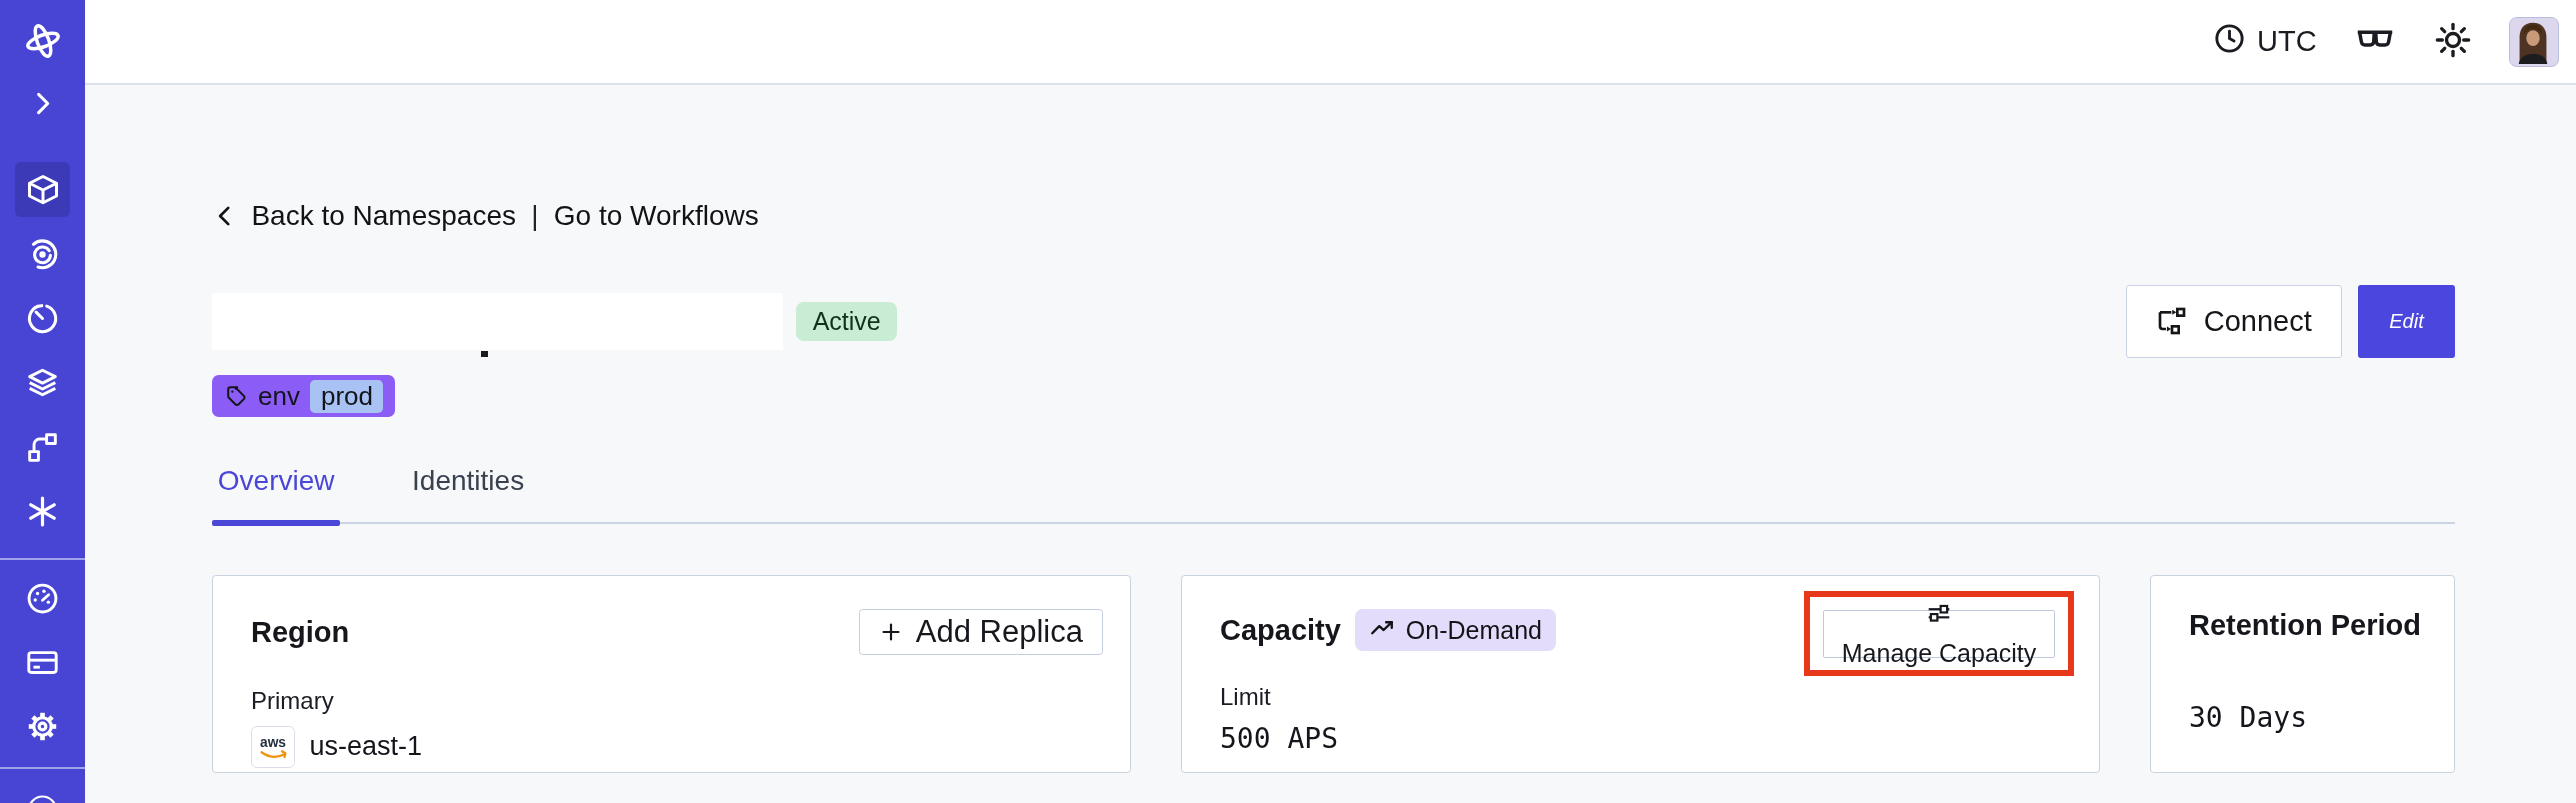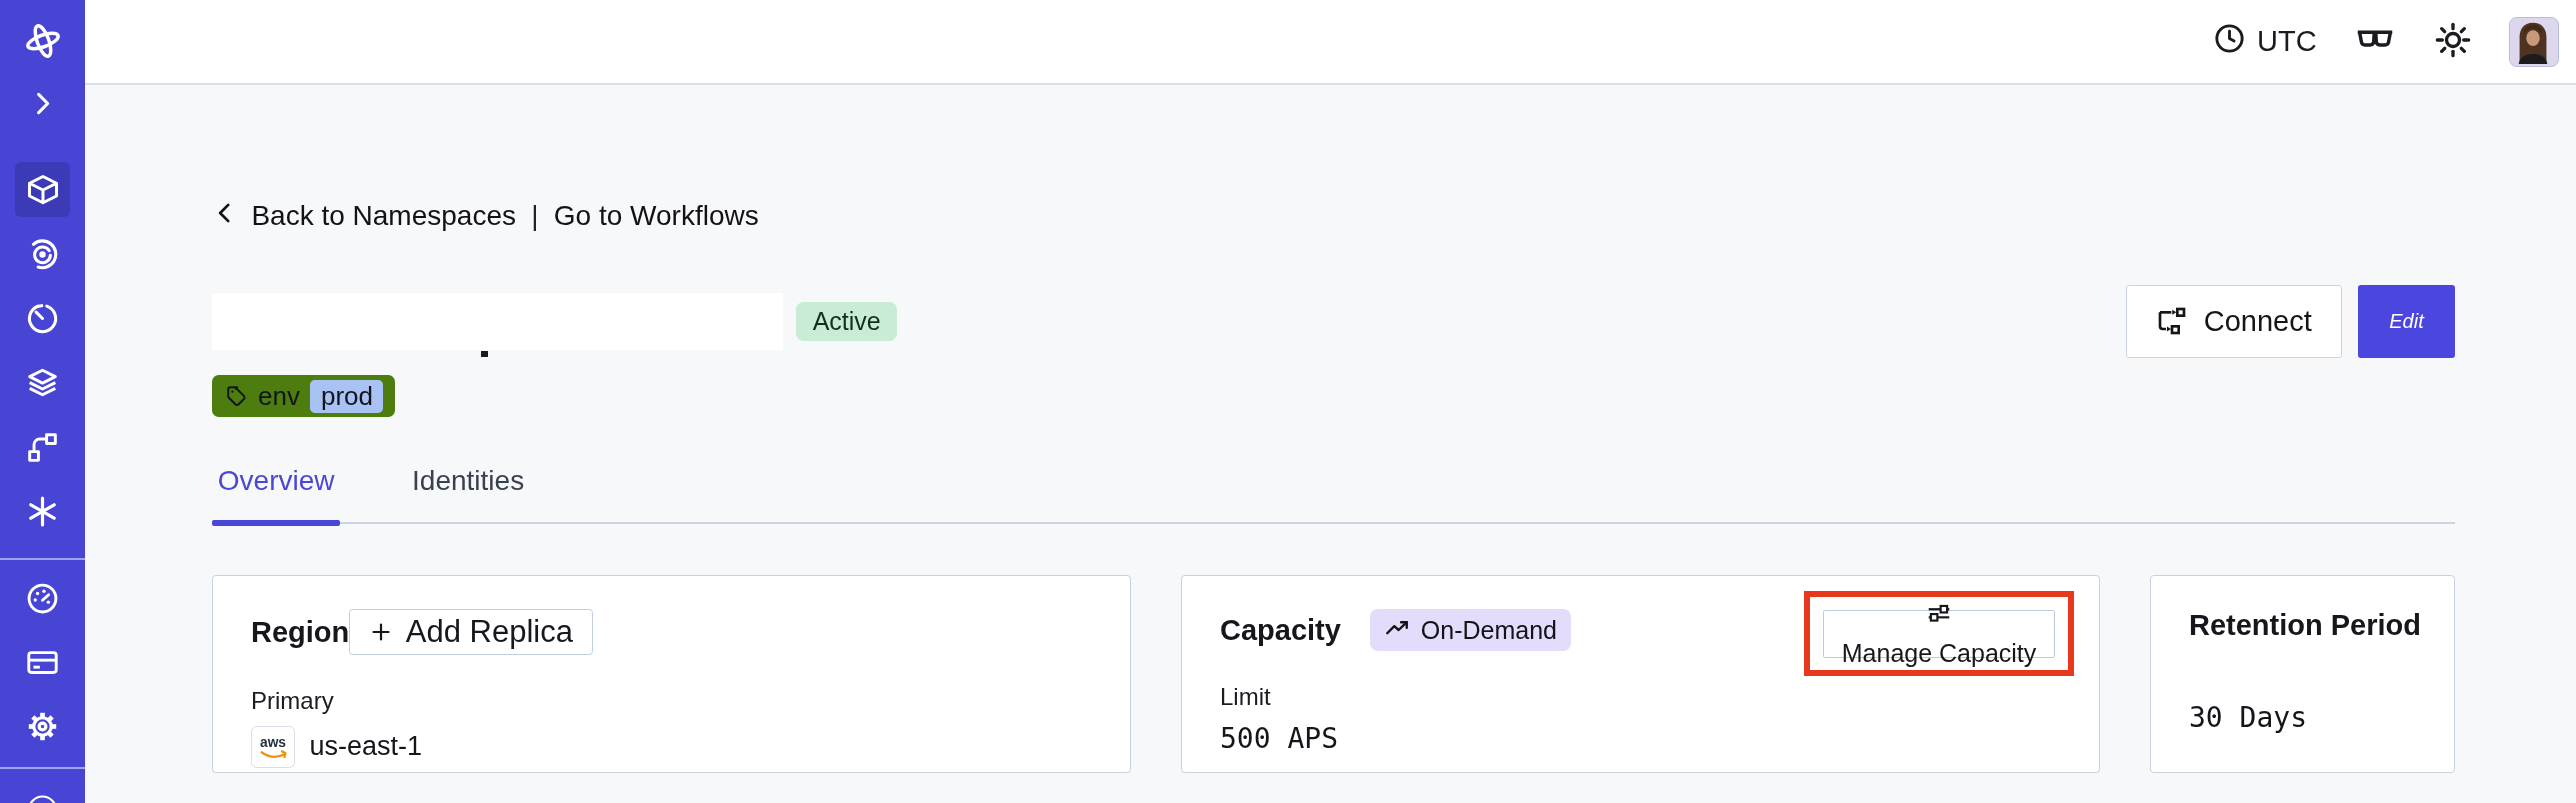--- a/index.html
+++ b/index.html
@@ -17,52 +17,52 @@
   
   .topbar {
     position:absolute; left:85px; top:0; width:2491px; height:85px; background:#ffffff;
     border-bottom:2.9px solid #dbe1eb; display:flex; align-items:center; justify-content:flex-end;
     gap:36px; padding-right:17.3px; z-index:4;
   }
   .tz { display:flex; align-items:center; gap:11.5px; font-size:29px; color:#1b1b21; }
   .avatar { width:50px; height:50px; border-radius:7.7px; border:1.9px solid #b7bcdc; overflow:hidden; background:#ddd7ee; }
   
   .content { position:absolute; left:85px; top:88px; width:2491px; height:715px; padding:0 121px 0 127px; }
-  .breadcrumb { margin-top:112px; display:flex; align-items:flex-start; gap:13.4px; font-size:28px; font-weight:500; color:#121217; }
+  .breadcrumb { margin-top:112px; display:flex; align-items:center; gap:13.4px; font-size:28px; font-weight:500; color:#121217; }
   .breadcrumb .sep { font-weight:300; color:#22222a; padding:0 1.9px; }
   .crumb { cursor:pointer; }
   
   .title-row { margin-top:52px; height:74px; display:flex; align-items:center; justify-content:space-between; }
   .title-left { display:flex; align-items:center; }
   .name-redaction { position:relative; width:571px; height:57px; background:#ffffff; }
   .name-redaction::after { content:""; position:absolute; left:269px; bottom:-7.7px; width:6.7px; height:6.7px; background:#1a1a1a; }
   .badge-active { margin-left:13.4px; height:39px; padding:0 16.3px; display:flex; align-items:center;
     background:#c9ecd4; border-radius:7.7px; font-size:25px; color:#11301e; }
   .actions { display:flex; gap:16.3px; }
   .btn { display:flex; align-items:center; justify-content:center; cursor:pointer; border-radius:2.9px; }
   .btn-connect { height:73px; padding:0 29px; gap:15.3px; background:#fff; border:1.9px solid #c9d3e3; font-size:29px; font-weight:500; color:#15151a; }
   .btn-edit { height:73px; width:97px; background:#4a46de; color:#fff; font-size:20px; font-weight:500; border:none;font-style:italic; }
   
   .tag-row { margin-top:17.3px; }
   .tag { display:inline-flex; align-items:center; height:42px; padding:0 11.5px; gap:10.5px;
-    background:#4d7c0f; border-radius:6.7px; font-size:26px; color:#14141b; }
+    background:#8b5cf6; border-radius:6.7px; font-size:26px; color:#14141b; }
   .tag-value { background:#a7c2f3; border-radius:4.8px; padding:1px 10.5px; }
   
   .tabs { margin-top:46px; display:flex; gap:66px; border-bottom:2.9px solid #cbd4e2; }
   .tab { position:relative; font-size:28px; font-weight:500; padding:1.9px 5.8px 25px 5.8px; color:#39414f; cursor:pointer; }
   .tab.active { color:#4a46d6; }
   .tab.active::after { content:""; position:absolute; left:0; right:0; bottom:-3.8px; height:5.8px; background:#4a46d6; border-radius:1.9px; }
   
   .cards { margin-top:51px; display:flex; gap:50px; }
   .card { position:relative; height:198px; background:#fff; border:1.9px solid #c7d1e0; border-radius:3.8px; padding:33px 27px 0 38px; }
   .card.region, .card.capacity { width:919px; }
   .card.retention { width:305px; }
-  .card-header { display:flex; align-items:center; justify-content:flex-start; }
+  .card-header { display:flex; align-items:center; justify-content:space-between; }
   .card-title { font-size:29px; font-weight:600; color:#16161d; }
-  .title-with-badge { display:flex; align-items:center; gap:29px;text-align:center; }
+  .title-with-badge { display:flex; align-items:center; gap:14px;text-align:center; }
   .badge-ondemand { height:42px; padding:0 14.4px; display:flex; align-items:center; gap:10.5px;
     background:#e3dcfa; border-radius:7.7px; font-size:25px; font-weight:400; color:#131318; }
   .btn-add { height:46px; padding:0 19px; gap:12.5px; background:#fff; border:1.9px solid #c2cdde; border-radius:3.8px; font-size:31px; color:#17171e; }
   .highlight-ring { position:absolute; top:15.3px; right:25px; border:6.7px solid #e8381c; padding:12.5px 13.4px; background:transparent; }
   .btn-manage { height:48px; padding:0 17.3px; gap:12.5px; background:#fff; border:1.9px solid #bfcadc; border-radius:1.9px; font-size:25px; color:#17171e;flex-direction:column; }
   .row-label { margin-top:32px; font-size:24px; color:#1c1c24; }
   .value-row { margin-top:10.5px; display:flex; align-items:center; gap:14.4px; }
   .aws-chip { width:44px; height:42px; background:#fff; border:1.9px solid #d9dee8; border-radius:5.8px; display:flex; align-items:center; justify-content:center; }
   .value-text { font-size:27px; color:#15151b; }
   .value-mono { font-family:"DejaVu Sans Mono",monospace; font-size:28px; color:#15151b; }

